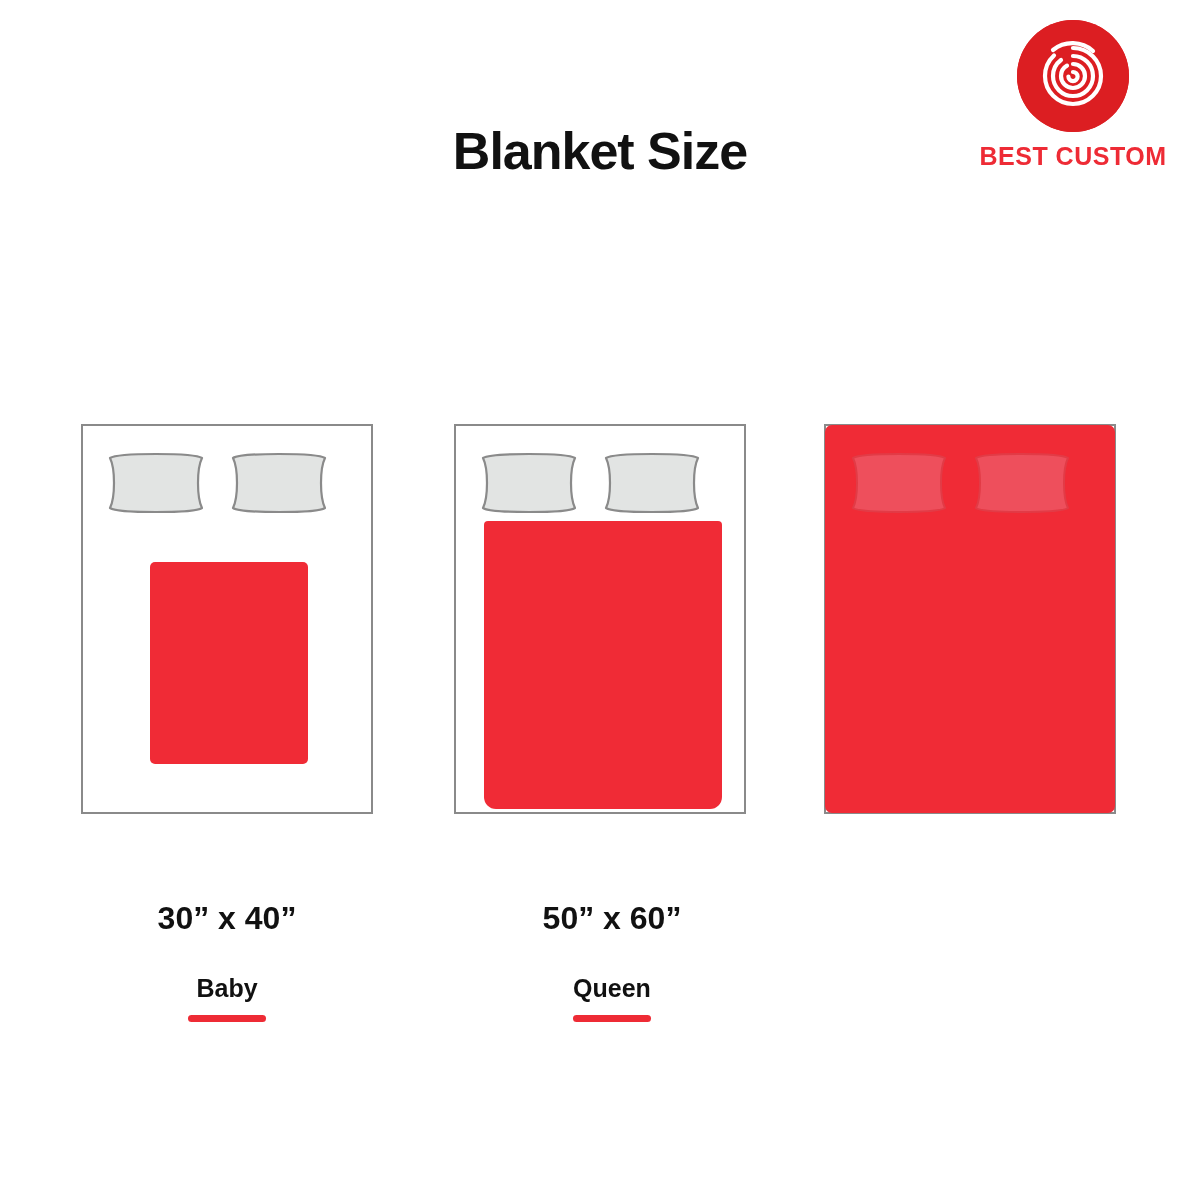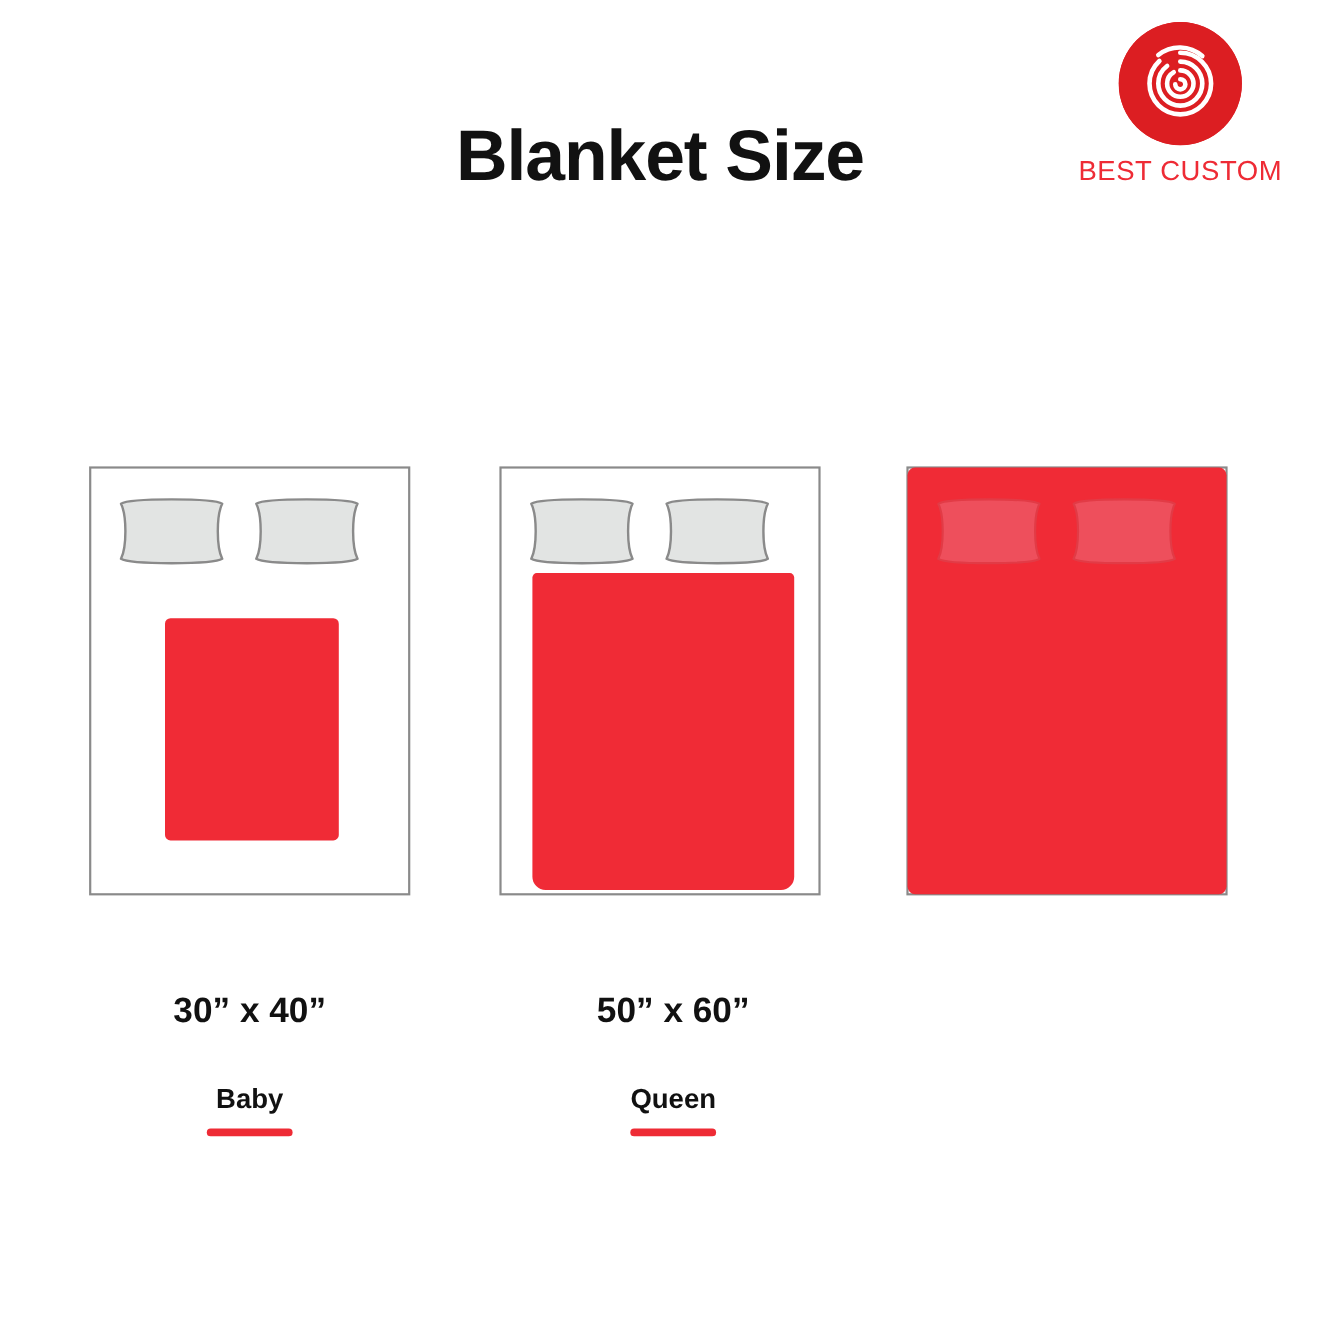--- a/index.html
+++ b/index.html
@@ -22,33 +22,33 @@
   }
   .logo-mark{
     width:112px; height:112px;
     border-radius:50%;
     background:#DC1E22;
     display:block;
   }
   .logo-text{
     margin-top:10px;
     font-size:25px;
-    font-weight:normal;
+    font-weight:bold;
     letter-spacing:0.5px;
     color:#EE2B35;
     font-family:"Liberation Sans", sans-serif;
     white-space:nowrap;
   }
 
   
   .title{
     position:absolute;
-    top:108px; left:0; right:0;
+    top:124px; left:0; right:0;
     text-align:center;
-    font-size:65px;
+    font-size:52px;
     font-weight:bold;
     letter-spacing:-1px;
     color:#111111;
     line-height:1.05;
   }
   .subtitle{
     position:absolute;
     top:228px; left:0; right:0;
     text-align:center;
     font-size:37px;
@@ -130,21 +130,21 @@
   .cap-3{ left:824px; }
 
   .cap-dims{
     font-size:32px;
     font-weight:bold;
     color:#111111;
     letter-spacing:0px;
     white-space:nowrap;
   }
   .cap-name{
-    margin-top:48px;
+    margin-top:37px;
     font-size:25px;
     font-weight:bold;
     color:#111111;
   }
   .cap-rule{
     margin:12px auto 0 auto;
     width:78px; height:7px;
     border-radius:4px;
     background:#EE2B35;
   }

